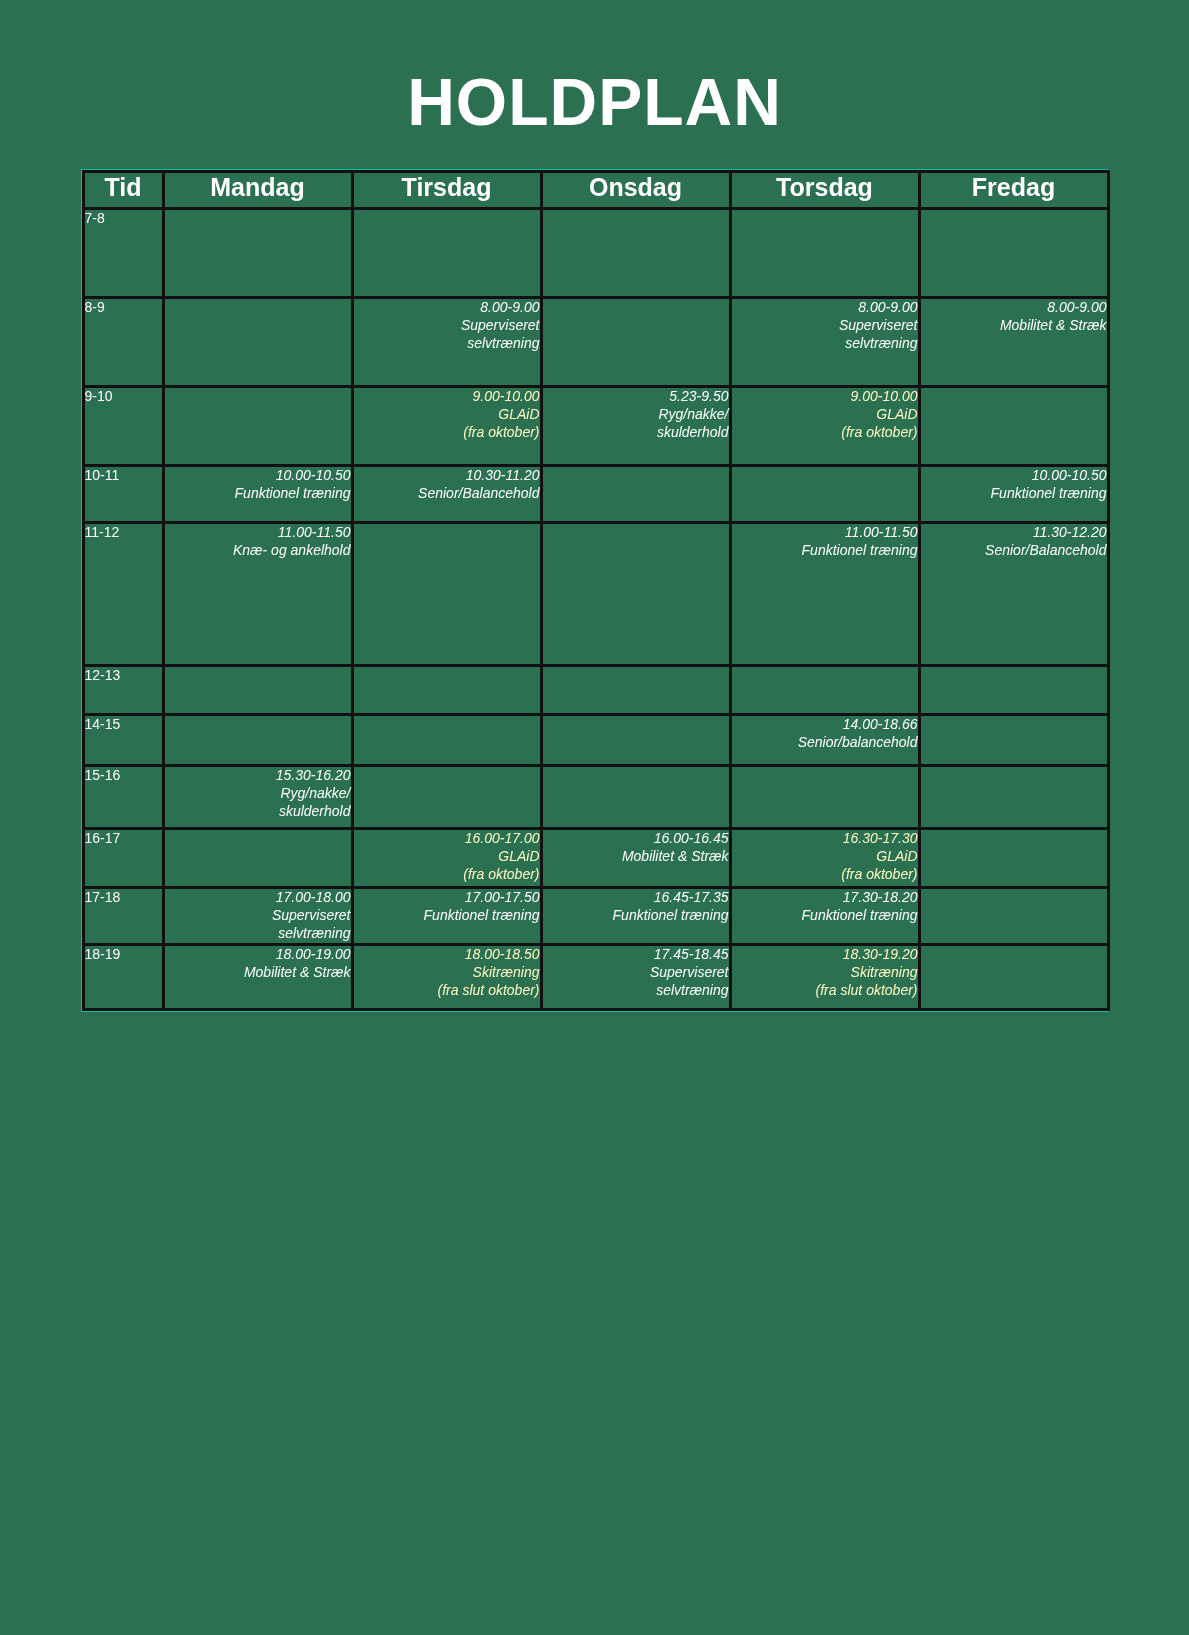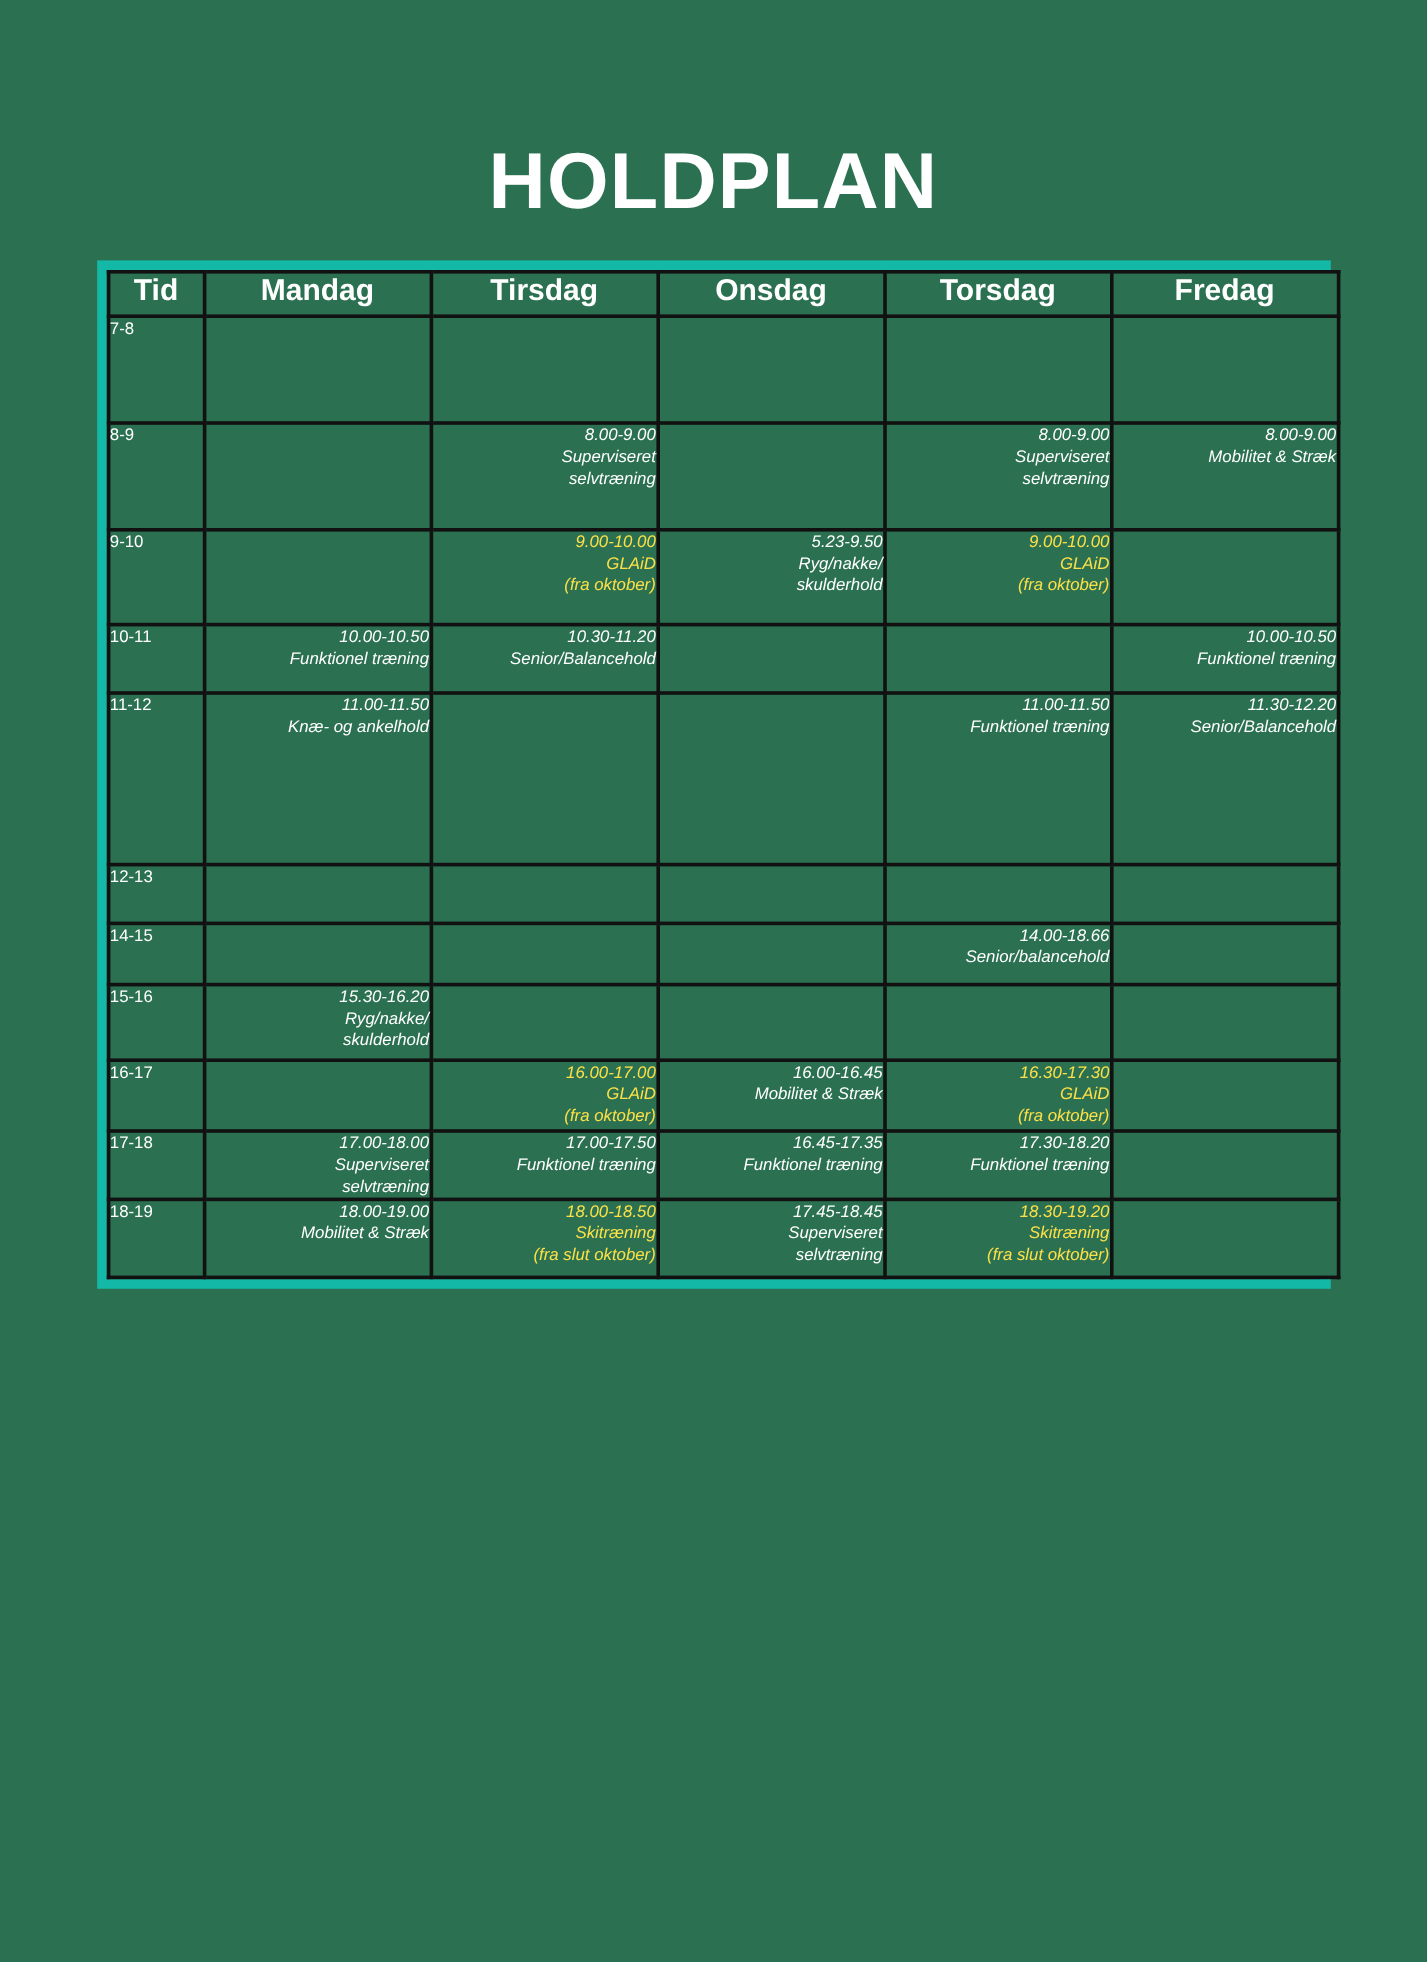--- a/index.html
+++ b/index.html
@@ -19,36 +19,36 @@
     height: 1635px;
     position: relative;
     box-sizing: border-box;
   }
   .title {
     text-align: center;
     font-size: 66px;
     font-weight: bold;
     letter-spacing: 1px;
     margin: 0;
-    padding-top: 116px;
+    padding-top: 68px;
     line-height: 1.05;
   }
   .subtitle {
     text-align: center;
     font-size: 33px;
     font-weight: normal;
     margin: 0;
     padding-top: 22px;
     line-height: 1.2;
   }
   .table-wrap {
     margin: 0 auto;
     margin-top: 32px;
     width: 1028px;
-    border: 8px solid #14b8a6;
+    border: 1px solid #14b8a6;
     box-sizing: border-box;
     background: #2b7151;
   }
   table.schedule {
     width: 100%;
     border-collapse: collapse;
     table-layout: fixed;
   }
   table.schedule th,
   table.schedule td {
@@ -74,21 +74,21 @@
     white-space: nowrap;
   }
   td.slot {
     text-align: right;
     font-size: 14px;
     line-height: 1.28;
     padding: 7px 4px 7px 4px;
     font-style: italic;
   }
   .entry-line { display: block; }
-  .blue { color: #fde047; }
+  .blue { color: #fef9c3; }
 
   
   tr.r7 td { height: 86px; }
   tr.r8 td { height: 86px; }
   tr.r9 td { height: 76px; }
   tr.r10 td { height: 54px; }
   tr.r11 td { height: 140px; }
   tr.r12 td { height: 46px; }
   tr.r13 td { height: 44px; }
   tr.r14 td { height: 48px; }

